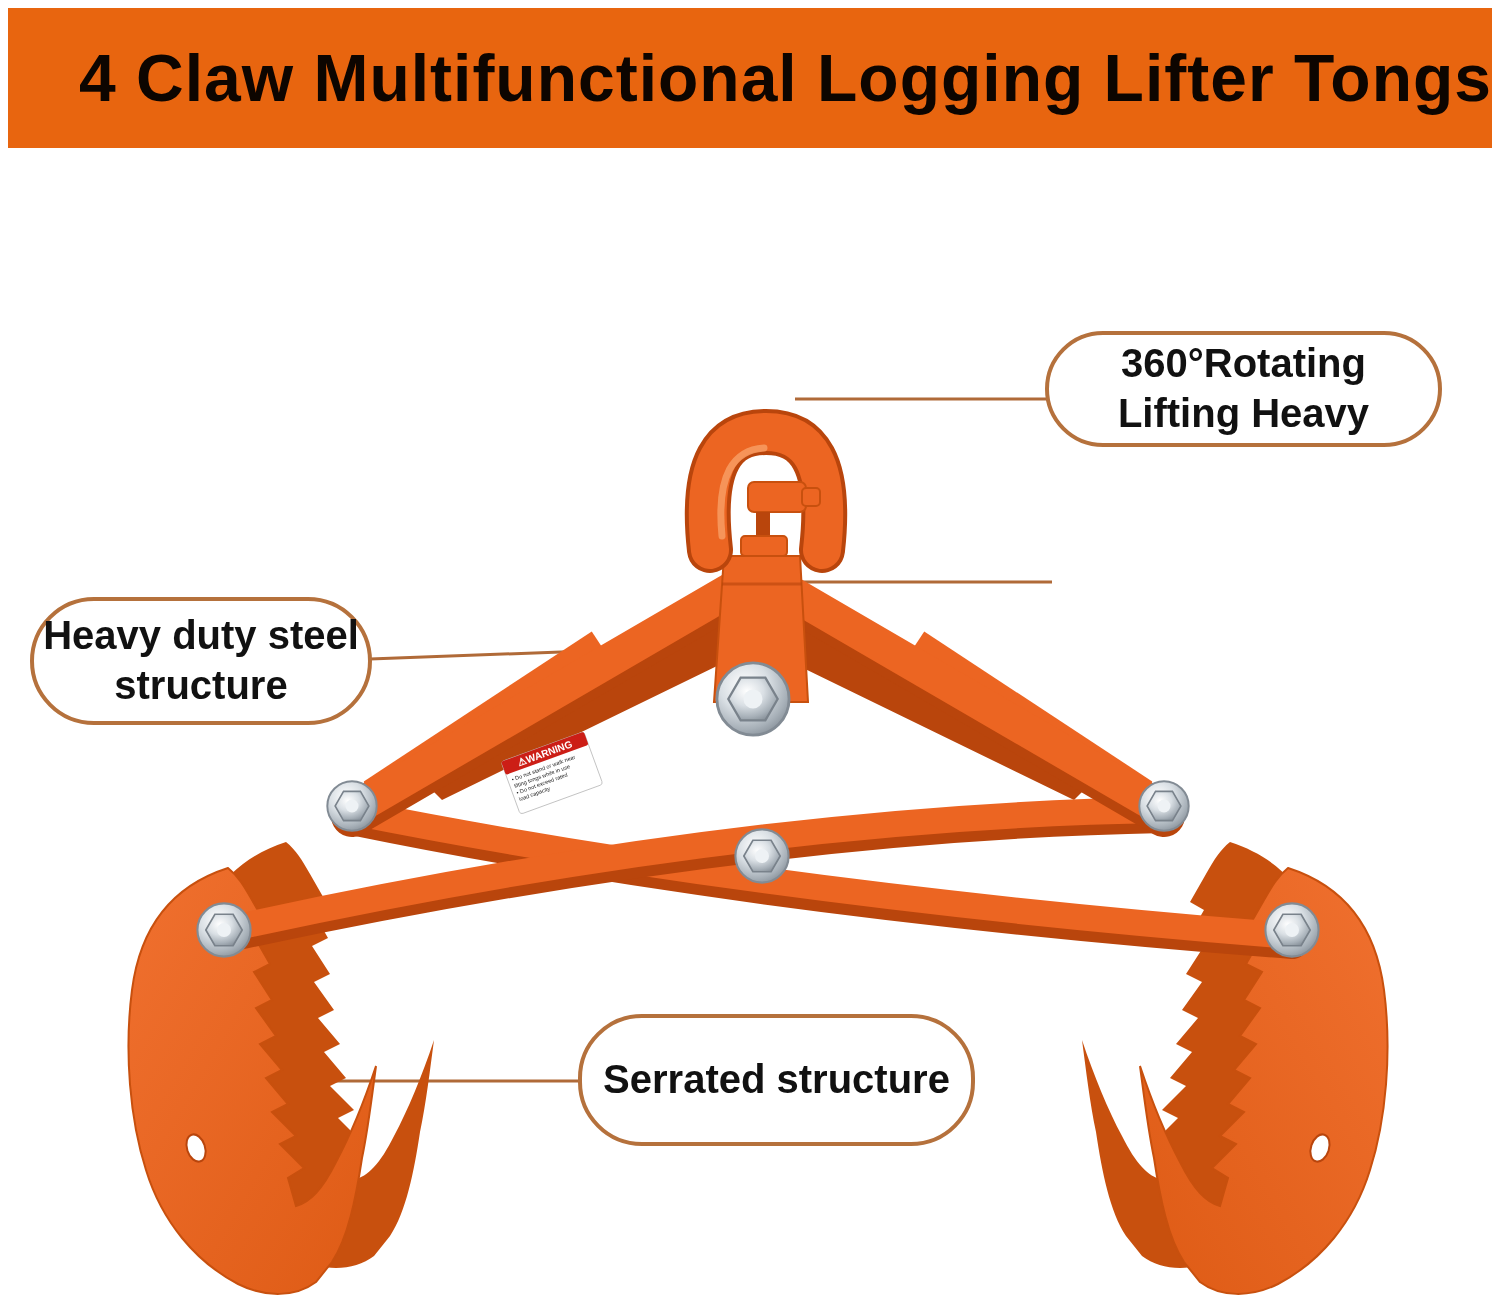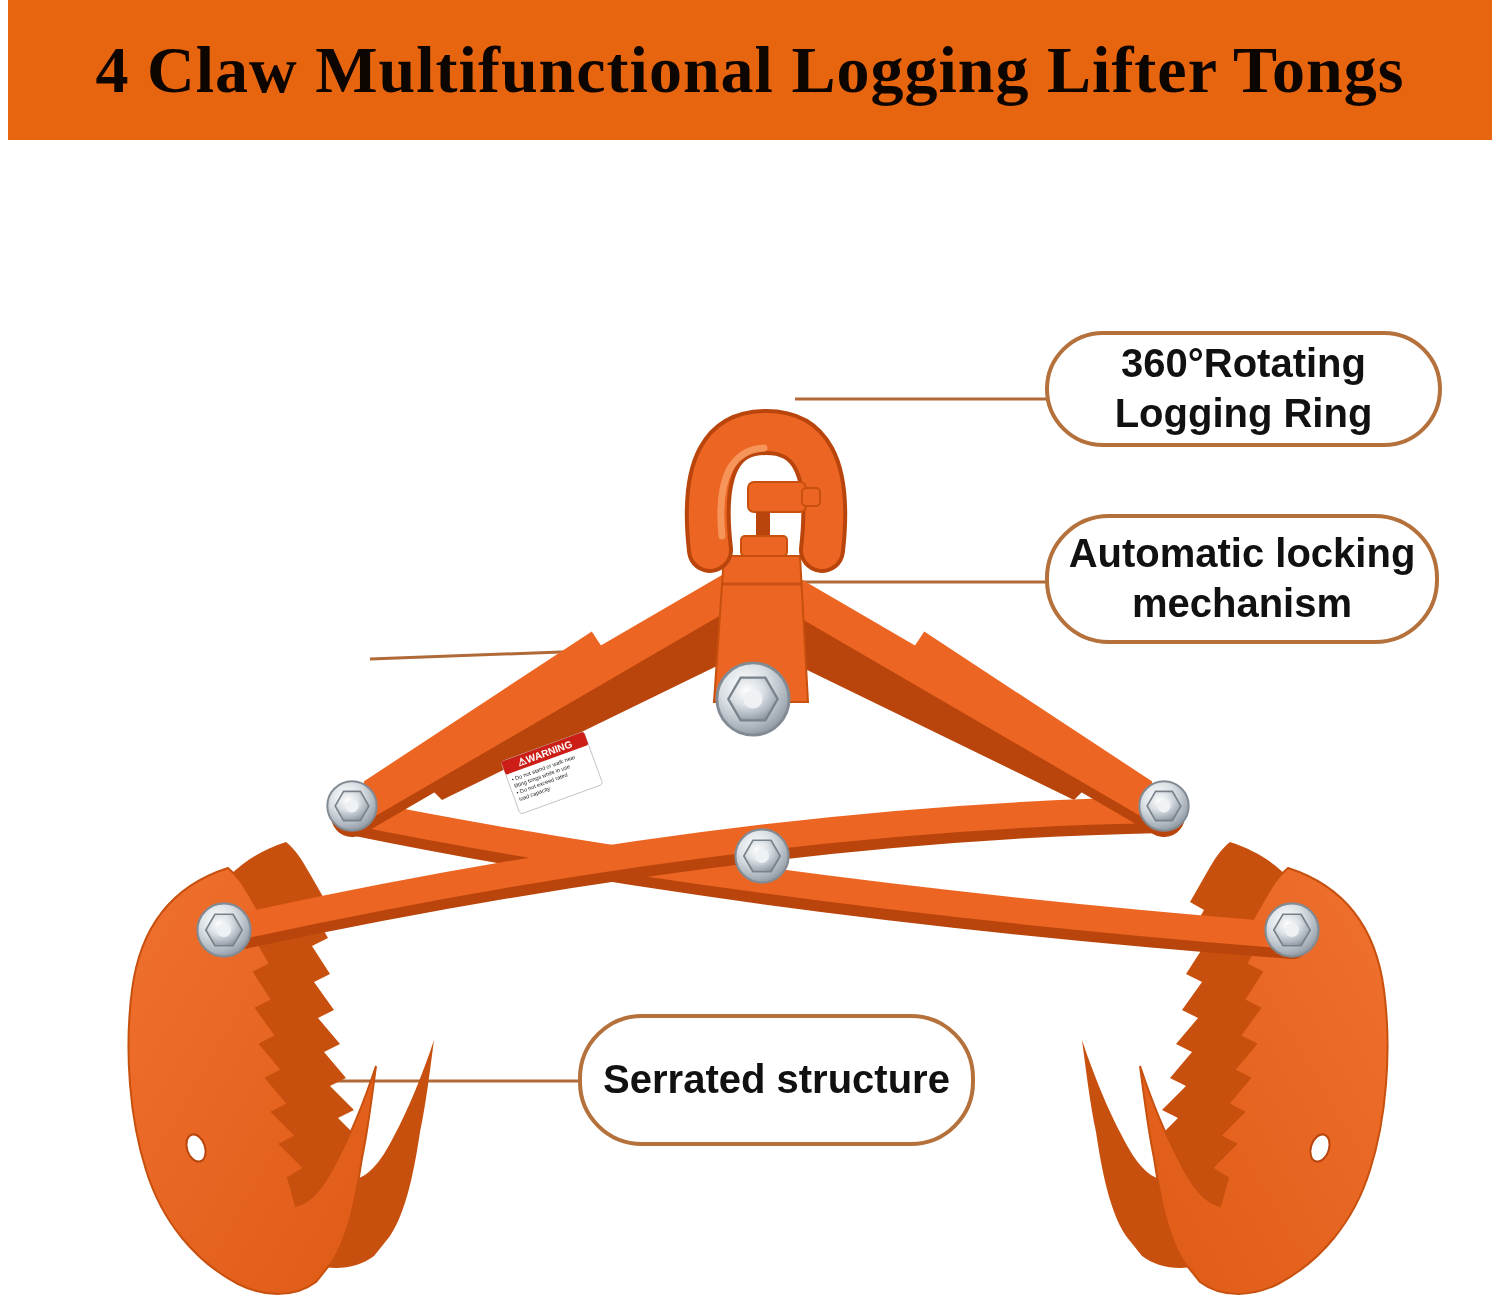--- a/index.html
+++ b/index.html
@@ -1,19 +1,19 @@
 <!DOCTYPE html>
 <html style="--banner-bg: #E8650F; --banner-text: #0D0500; --callout-border: #B5713C; --callout-text: #111111; --connector: #B06A38; --orange: #EC6522; --orange-dark: #C8500E; --orange-deep: #B9450C; --orange-highlight: #F89C63; --warning-red: #CC1E16; --label-white: #FFFFFF;"><head>
 <meta charset="utf-8">
 <style>
   html,body{margin:0;padding:0;background:#ffffff;}
   .stage{position:relative;width:1500px;height:1303px;background:#ffffff;overflow:hidden;
          font-family:"Liberation Sans",sans-serif;}
-  .banner{position:absolute;left:8px;top:0;width:1484px;height:140px;
-          background:var(--banner-bg);display:flex;align-items:center;justify-content:center;font-family:Liberation Serif, serif;}
+  .banner{position:absolute;left:8px;top:8px;width:1484px;height:140px;
+          background:var(--banner-bg);display:flex;align-items:center;justify-content:flex-end;}
   .banner span{font-size:66px;font-weight:bold;color:var(--banner-text);letter-spacing:1px;
                white-space:nowrap;}
   .svg-layer{position:absolute;left:0;top:0;width:1500px;height:1303px;}
   svg{font-family:"Liberation Sans",sans-serif;}
   .bubble{position:absolute;background:#ffffff;border:4px solid var(--callout-border);
           border-radius:64px;display:flex;flex-direction:column;align-items:center;
           justify-content:center;color:var(--callout-text);font-weight:bold;
           line-height:1.24;text-align:center;box-sizing:border-box;}
   .bubble span{font-size:40px;white-space:nowrap;}
   #bubble-ring     {left:1045px;top:331px;width:397px;height:116px;}
@@ -132,23 +132,23 @@
       <text x="0" y="-17.5" font-size="10" font-weight="bold" fill="#ffffff" text-anchor="middle">⚠WARNING</text>
       <text x="-40" y="-5.5" font-size="5.6" fill="#222222">• Do not stand or walk near</text>
       <text x="-40" y="1.5" font-size="5.6" fill="#222222">  lifting tongs while in use</text>
       <text x="-40" y="8.5" font-size="5.6" fill="#222222">• Do not exceed rated</text>
       <text x="-40" y="15.5" font-size="5.6" fill="#222222">  load capacity</text>
     </g>
   </svg>
 
   <div class="bubble" id="bubble-ring">
     <span>360°Rotating</span>
-    <span>Logging Ring</span>
+    <span>Lifting Heavy</span>
   </div>
-  <div class="bubble" id="bubble-lock">
-    <span>Automatic locking</span>
-    <span>mechanism</span>
+  <div class="bubble" id="bubble-steel">
+    <span>Heavy duty steel</span>
+    <span>structure</span>
   </div>
   <div class="bubble" id="bubble-serrated">
     <span>Serrated structure</span>
   </div>
 
 </div>
 
 </body></html>

